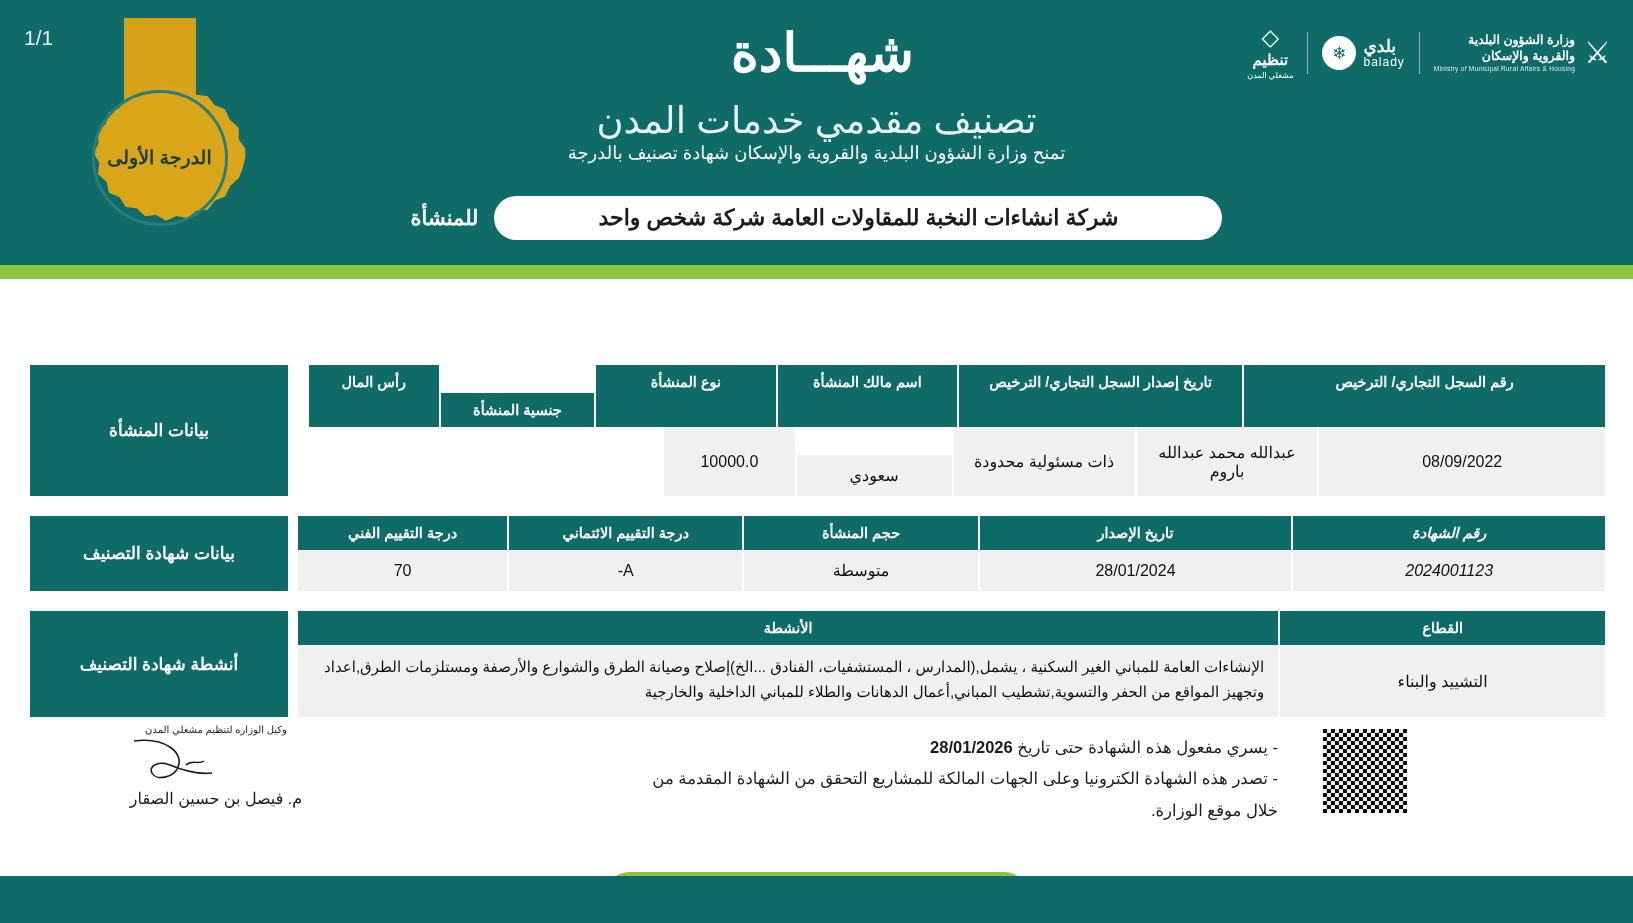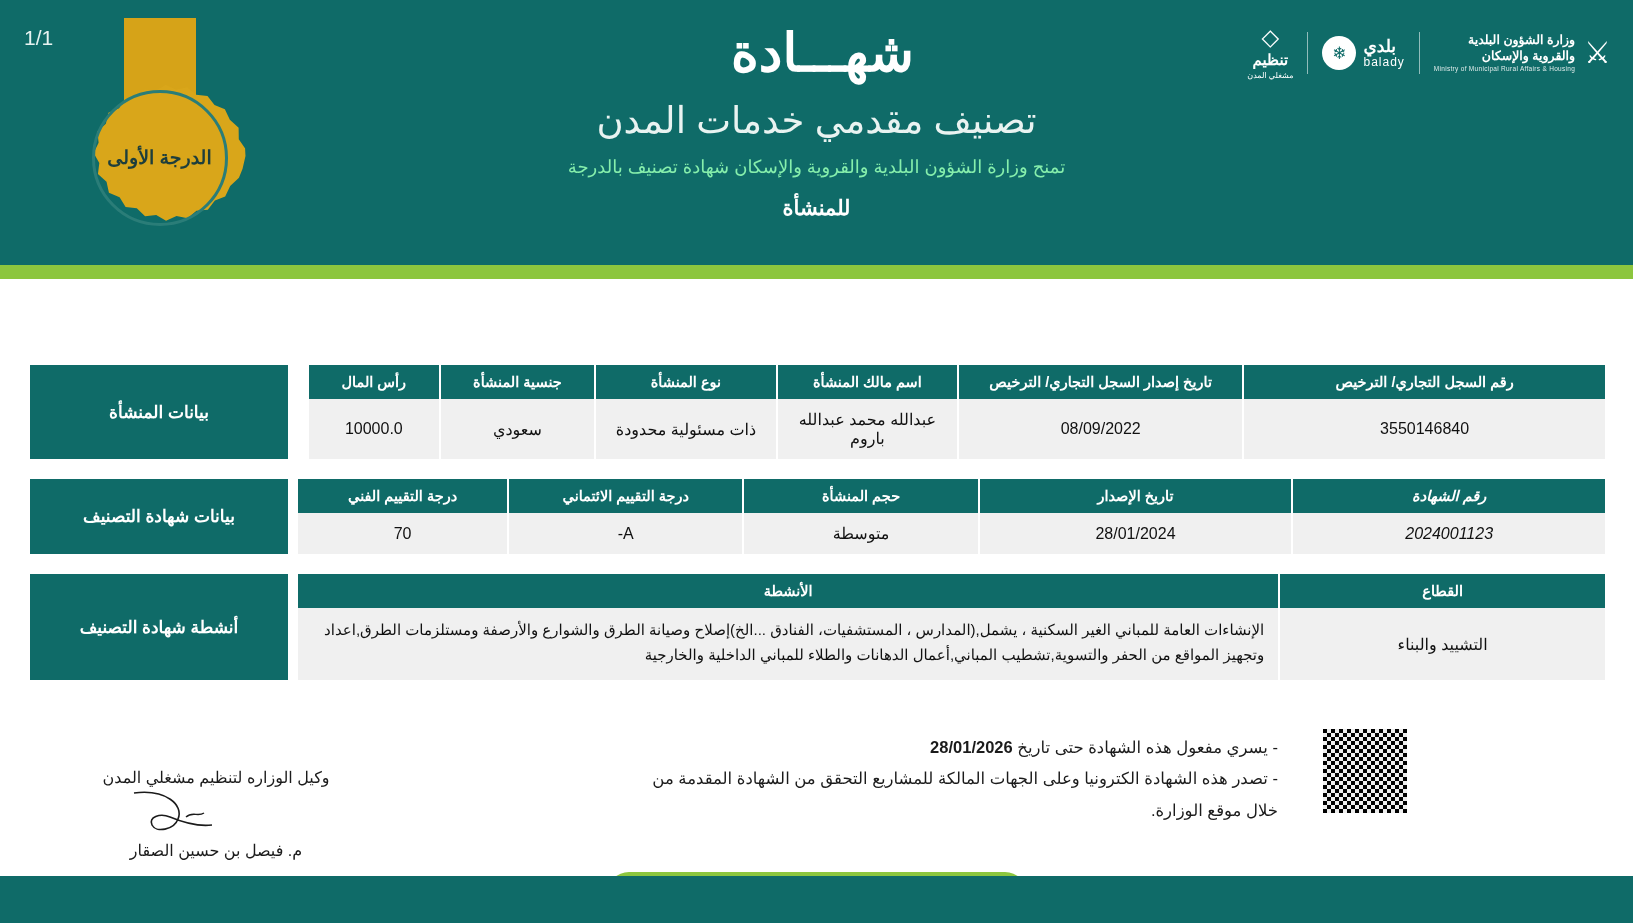--- a/index.html
+++ b/index.html
@@ -116,23 +116,22 @@
     font-weight: bold;
     letter-spacing: 2px;
     padding-left: 12px;
   }
   .title-sub {
     margin-top: 16px;
     font-size: 37px;
     color: #e9f3f1;
   }
   .title-note {
-    margin-top: 14px;
     font-size: 18px;
-    color: #86efac;
+    color: #ffffff;
   }
 
   
   .entity-row {
     position: absolute;
     top: 196px;
     left: 0;
     width: 1633px;
     display: flex;
     align-items: center;
@@ -270,21 +269,21 @@
     border-left: 2px solid #ffffff;
     box-sizing: border-box;
     display: flex;
     align-items: center;
     justify-content: center;
   }
   .grid-body > div:last-child { border-left: none; }
   .grid-body.tall > div { min-height: 72px; }
   .cell-ltr { direction: ltr; }
   .sec1 .c1 { width: 28%; } .sec1 .c2 { width: 22%; } .sec1 .c3 { width: 14%; }
-  .sec1 .c4 { width: 14%; } .sec1 .c5 { width: 12%; } .sec1 .c6 { width: 10%; margin-left: 11px; }
+  .sec1 .c4 { width: 14%; } .sec1 .c5 { width: 12%; margin-top: 28px; } .sec1 .c6 { width: 10%; margin-left: 11px; }
   .sec2 .c1 { width: 24%; font-style: italic; } .sec2 .c2 { width: 24%; } .sec2 .c3 { width: 18%; }
   .sec2 .c4 { width: 18%; } .sec2 .c5 { width: 16%; }
   .sec3 .c1 { width: 25%; } .sec3 .c2 { width: 75%; }
   .sec3 .grid-body .c2 {
     text-align: right;
     display: block;
     line-height: 1.65;
     font-size: 15px;
     padding: 10px 14px;
   }
@@ -322,21 +321,21 @@
   }
   .notes .num { direction: ltr; unicode-bidi: embed; font-weight: bold; }
   .signature {
     position: absolute;
     top: 12px;
     left: 86px;
     width: 260px;
     text-align: center;
     color: #1b1b1b;
   }
-  .signature .role { font-size: 16px; margin-top: 44px; }
+  .signature .role { font-size: 10px; }
   .signature .scribble {
     height: 52px;
     position: relative;
   }
   .signature .scribble svg { position: absolute; top: 0; left: 40px; }
   .signature .name { font-size: 16px; margin-top: 2px; }
 
   .bottom-bar {
     position: absolute;
     top: 876px;
@@ -373,20 +372,21 @@
       </div>
     </div>
 
     <div class="titles">
       <div class="title-main">شهـــادة</div>
       <div class="title-sub">تصنيف مقدمي خدمات المدن</div>
       <div class="title-note">تمنح وزارة الشؤون البلدية والقروية والإسكان شهادة تصنيف بالدرجة</div>
     </div>
 
     <div class="entity-row">
+      <div class="entity-pill">شركة انشاءات النخبة للمقاولات العامة شركة شخص واحد</div>
       <div class="entity-label">للمنشأة</div>
     </div>
 
     <div class="logos">
       <div class="logo-box logo-tanzeem">
         <div class="glyph">◇</div>
         <div class="t1">تنظيم</div>
         <div class="t2">مشغلي المدن</div>
       </div>
       <div class="logo-div"></div>
@@ -416,21 +416,20 @@
       <div class="grid">
         <div class="grid-head">
           <div class="c1">رقم السجل التجاري/ الترخيص</div>
           <div class="c2">تاريخ إصدار السجل التجاري/ الترخيص</div>
           <div class="c3">اسم مالك المنشأة</div>
           <div class="c4">نوع المنشأة</div>
           <div class="c5">جنسية المنشأة</div>
           <div class="c6">رأس المال</div>
         </div>
         <div class="grid-body">
-          <div class="c1 cell-ltr">3550146840</div>
           <div class="c2 cell-ltr">08/09/2022</div>
           <div class="c3">عبدالله محمد عبدالله باروم</div>
           <div class="c4">ذات مسئولية محدودة</div>
           <div class="c5">سعودي</div>
           <div class="c6 cell-ltr">10000.0</div>
         </div>
       </div>
       <div class="section-title">بيانات المنشأة</div>
     </div>
 

